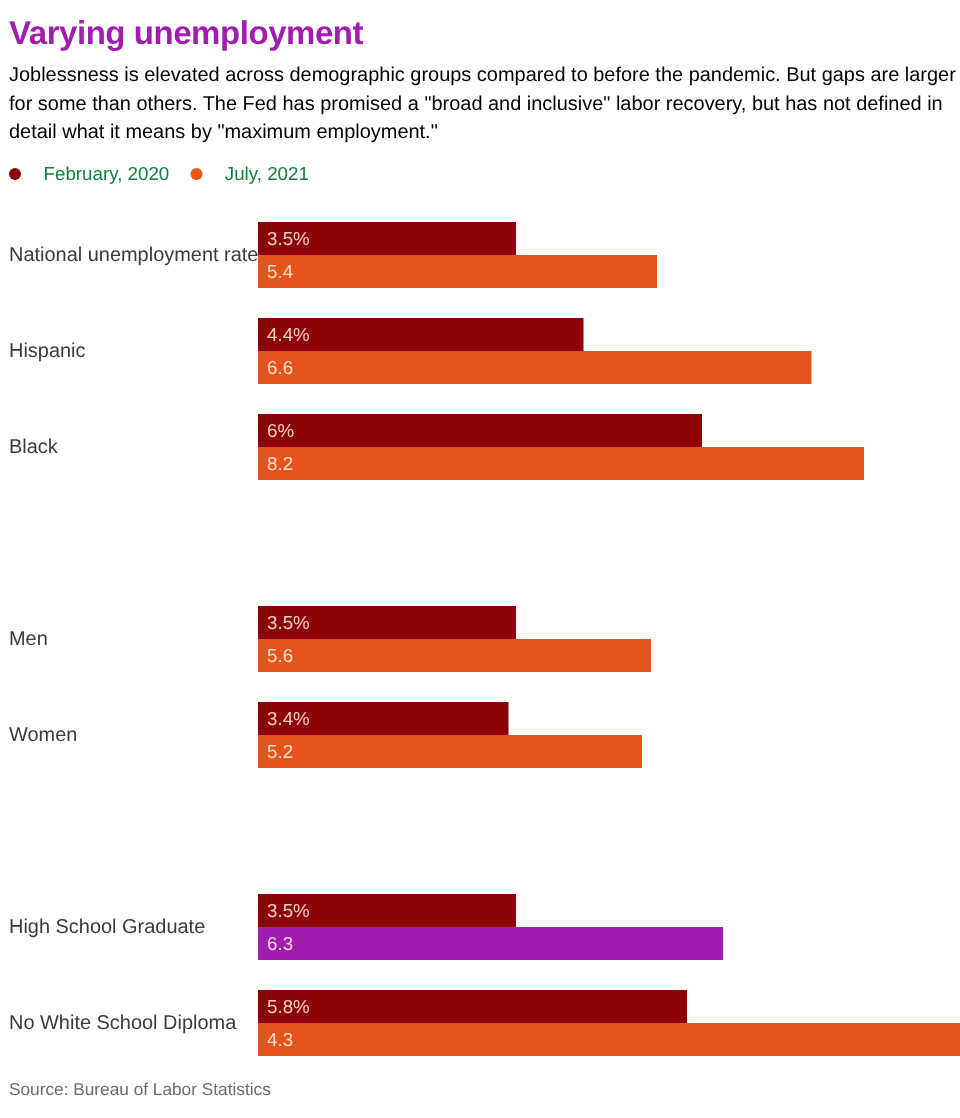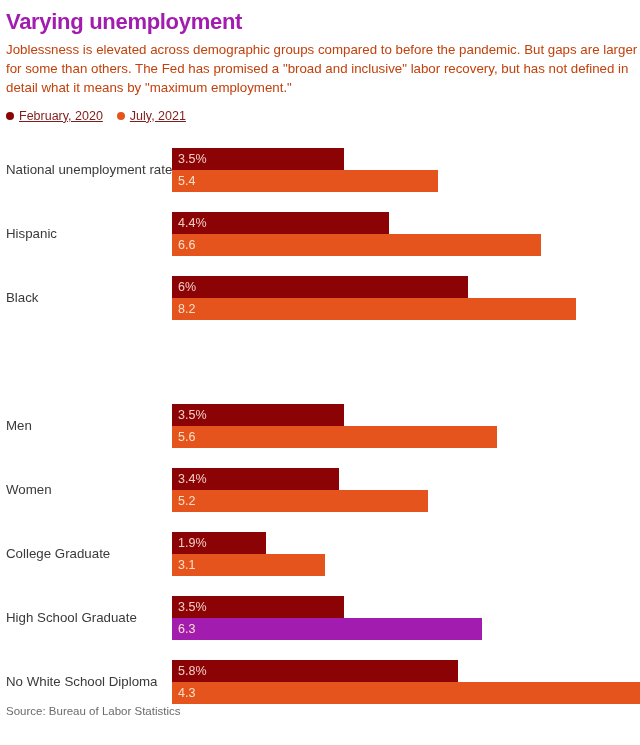--- a/index.html
+++ b/index.html
@@ -28,39 +28,38 @@
     font-weight: bold;
     color: #a21caf;
     letter-spacing: -0.3px;
     line-height: 1.1;
     margin: 0;
     padding: 10px 0 0 0;
   }
   .subtitle {
     font-size: 13.3px;
     line-height: 1.42;
-    color: #c2410c;
+    color: #000000;
     margin: 7px 16px 0 0;
     width: 634px;
   }
   .legend {
     margin: 10px 0 0 0;
     display: flex;
     align-items: center;
     gap: 14px;
     height: 16px;
   }
   .legend-item {
     display: flex;
     align-items: center;
-    gap: 5px;
+    gap: 15px;
     font-size: 12.5px;
-    color: #7f1d1d;
+    color: #15803d;
     line-height: 1;
-    text-decoration: underline;
   }
   .legend-dot {
     width: 8px;
     height: 8px;
     border-radius: 50%;
     display: inline-block;
     flex: none;
   }
   .plot {
     position: relative;
@@ -109,21 +108,21 @@
     height: 22px;
     line-height: 22px;
     font-size: 12.5px;
     color: #f3cfc7;
     pointer-events: none;
   }
   .bar-curr .bar-value { color: #fbe0c9; }
   .source {
     position: absolute;
     left: 6px;
-    bottom: 28px;
+    bottom: 12px;
     font-size: 11.5px;
     color: #6b6b6b;
   }
 </style>
 </head>
 <body>
 
 <div class="chart-wrap">
 
   <h1 class="title">Varying unemployment</h1>
@@ -174,47 +173,36 @@
             <span class="bar-value">8.2</span>
           </div>
         </div>
       </div>
       <div class="row" style="top: 256px; text-decoration: underline;">
         <div class="row-label">Men</div>
         <div class="bars">
           <div class="bar bar-prev" style="width: 172.421px; background: rgb(139, 3, 4);">
             <span class="bar-value">3.5%</span>
           </div>
-          <div class="bar bar-curr" style="width: 325px; background: rgb(229, 84, 28);">
+          <div class="bar bar-curr" style="width: 262px; background: rgb(229, 84, 28);">
             <span class="bar-value">5.6</span>
           </div>
         </div>
       </div>
       <div class="row" style="top: 320px;">
         <div class="row-label">Women</div>
         <div class="bars">
           <div class="bar bar-prev" style="width: 167.495px; background: rgb(139, 3, 4);">
             <span class="bar-value">3.4%</span>
           </div>
           <div class="bar bar-curr" style="width: 256.168px; background: rgb(229, 84, 28);">
             <span class="bar-value">5.2</span>
           </div>
         </div>
       </div>
-      <div class="row" style="top: 384px;">
-        <div class="row-label">College Graduate</div>
-        <div class="bars">
-          <div class="bar bar-prev" style="width: 93.6px; background: rgb(139, 3, 4);">
-            <span class="bar-value">1.9%</span>
-          </div>
-          <div class="bar bar-curr" style="width: 152.716px; background: rgb(229, 84, 28);">
-            <span class="bar-value">3.1</span>
-          </div>
-        </div>
-      </div>
       <div class="row" style="top: 448px;">
         <div class="row-label">High School Graduate</div>
         <div class="bars">
           <div class="bar bar-prev" style="width: 172.421px; background: rgb(139, 3, 4);">
             <span class="bar-value">3.5%</span>
           </div>
           <div class="bar bar-curr" style="width: 310.358px; background: #a21caf;">
             <span class="bar-value">6.3</span>
           </div>
         </div>

